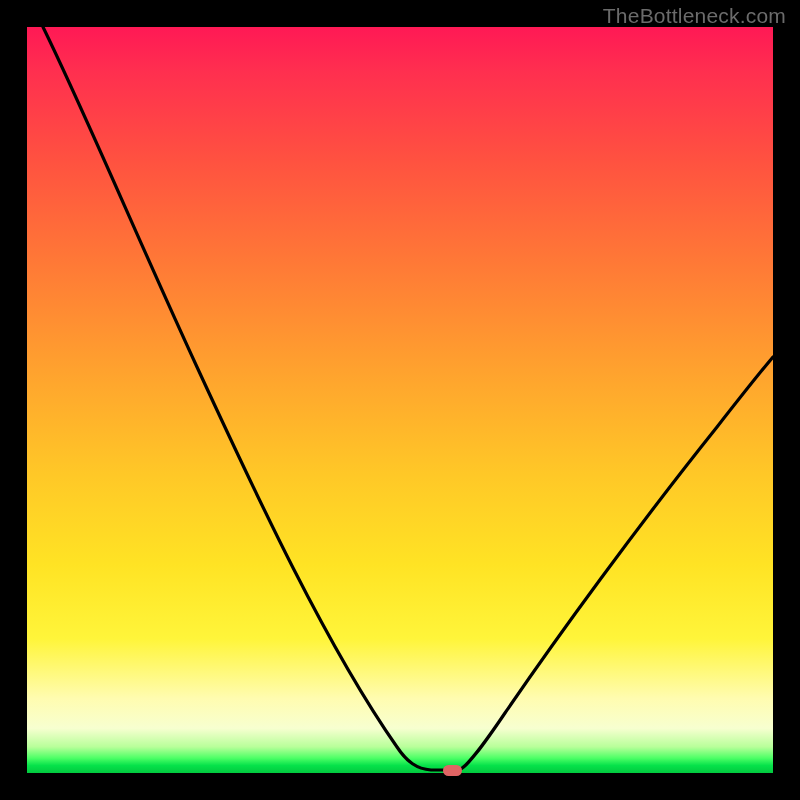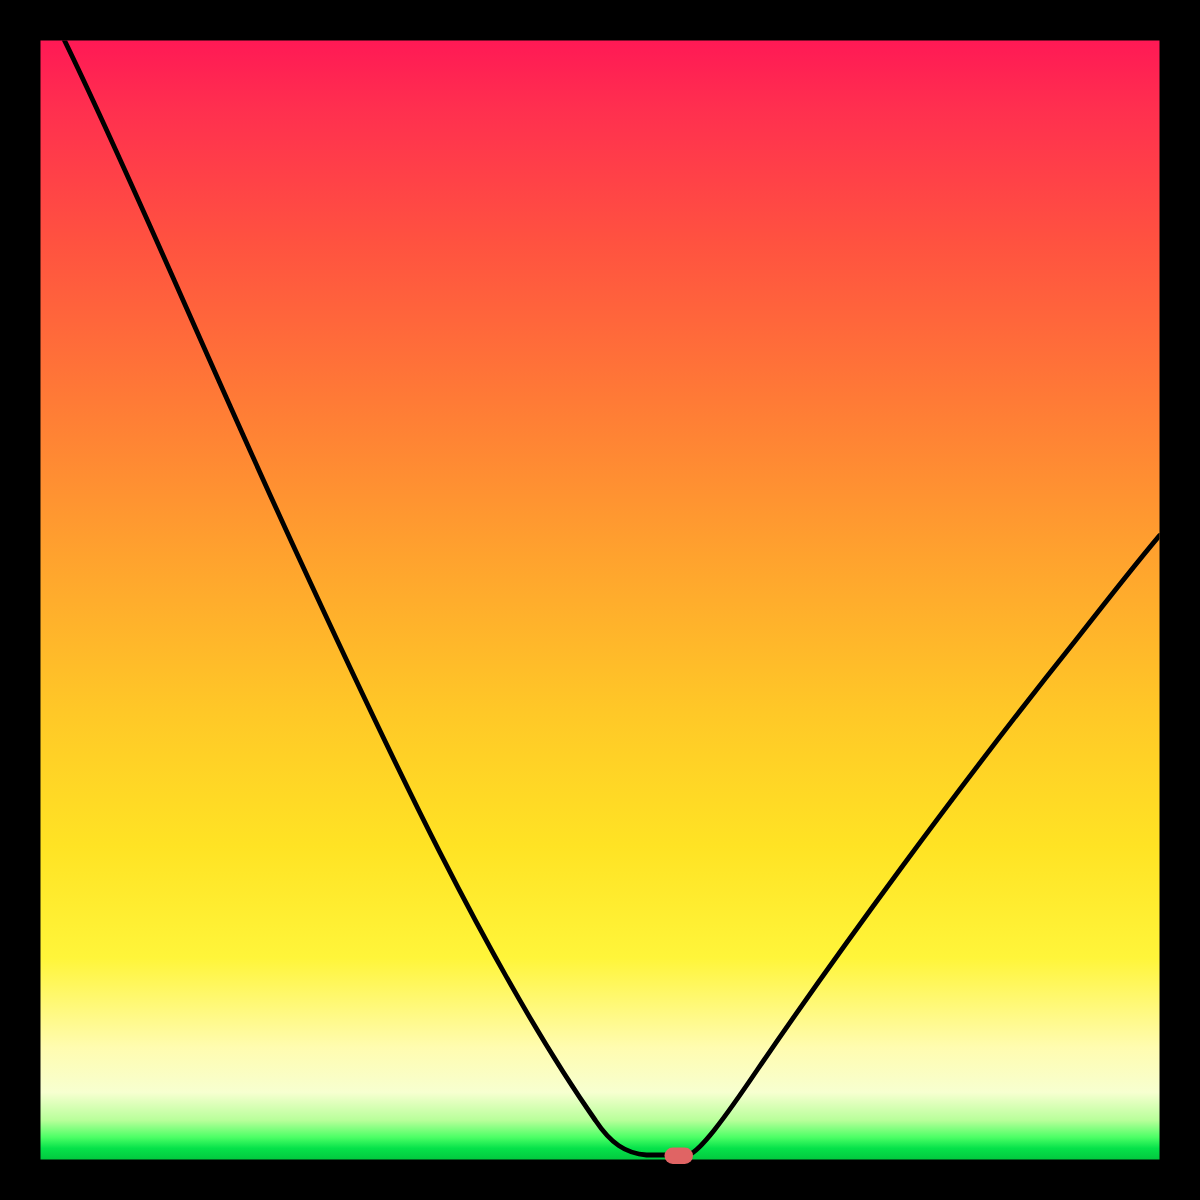--- a/index.html
+++ b/index.html
@@ -72,20 +72,21 @@
     border-radius: 6px;
     background: #e06464;
     z-index: 4;
   }
 </style>
 </head>
 <body>
 
 <div class="frame">
 
+  <div class="watermark">TheBottleneck.com</div>
 
   <div class="plot-outer">
     <div class="gradient"></div>
 
     <svg class="overlay" viewBox="0 0 746 746" preserveAspectRatio="none">
       <path fill="none" stroke="#000" stroke-width="3.2" stroke-linecap="round" d="M 16 0
                C 60 90, 110 210, 170 340
                C 230 470, 300 620, 370 720
                C 380 735, 390 742, 404 743
                L 432 743

